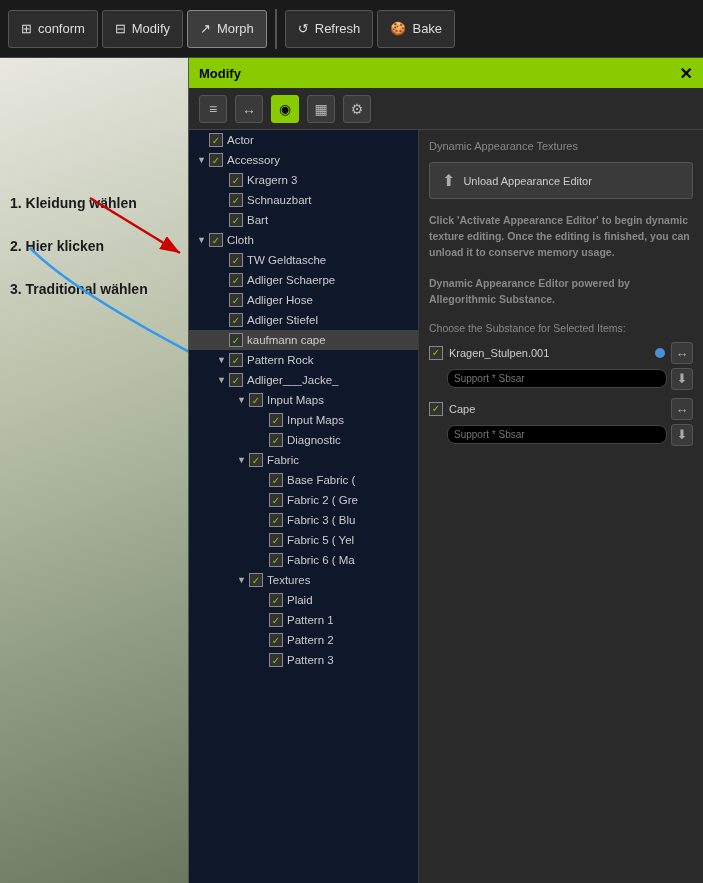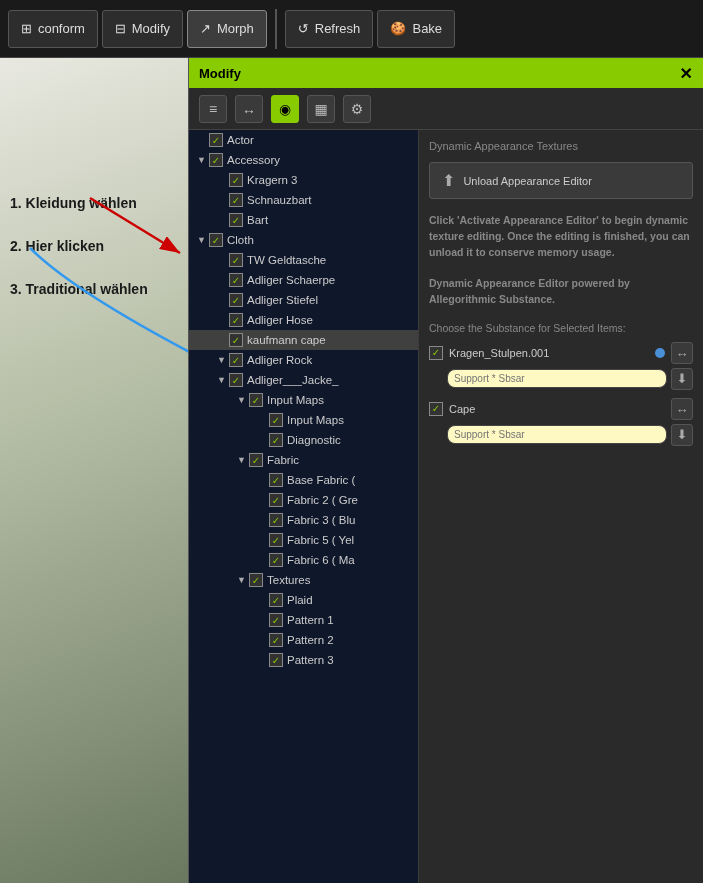--- a/index.html
+++ b/index.html
@@ -308,21 +308,21 @@
 
     .input-row {
       display: flex;
       align-items: center;
       gap: 4px;
       margin-bottom: 8px;
       margin-left: 18px;
     }
     .support-input {
       flex: 1;
-      background: #fef9c3;
+      background: #000000;
       border: 1px solid #444;
       border-radius: 8px;
       padding: 3px 6px;
       color: #888;
       font-size: 10px;
     }
     .download-btn {
       width: 22px;
       height: 22px;
       background: #3a3a3a;
@@ -463,43 +463,43 @@
           <span class="tree-indent" style="width:24px"></span>
           <span class="tree-arrow"> </span>
           <span class="tree-checkbox checked"></span>
           <span class="tree-label">Adliger Schaerpe</span>
         </div>
 
         <div class="tree-item">
           <span class="tree-indent" style="width:24px"></span>
           <span class="tree-arrow"> </span>
           <span class="tree-checkbox checked"></span>
+          <span class="tree-label">Adliger Hose</span>
+        </div>
+
+        <div class="tree-item">
+          <span class="tree-indent" style="width:24px"></span>
+          <span class="tree-arrow"> </span>
+          <span class="tree-checkbox checked"></span>
           <span class="tree-label">Adliger Stiefel</span>
-        </div>
-
-        <div class="tree-item">
-          <span class="tree-indent" style="width:24px"></span>
-          <span class="tree-arrow"> </span>
-          <span class="tree-checkbox checked"></span>
-          <span class="tree-label">Adliger Hose</span>
         </div>
 
         <div class="tree-item selected">
           <span class="tree-indent" style="width:24px"></span>
           <span class="tree-arrow"> </span>
           <span class="tree-checkbox checked"></span>
           <span class="tree-label">kaufmann cape</span>
         </div>
 
         <div class="tree-item">
           <span class="tree-indent" style="width:4px"></span>
           <span class="tree-indent" style="width:20px"></span>
           <span class="tree-arrow">▼</span>
           <span class="tree-checkbox checked"></span>
-          <span class="tree-label">Adliger Rock</span>
+          <span class="tree-label">Pattern Rock</span>
         </div>
 
         <div class="tree-item">
           <span class="tree-indent" style="width:4px"></span>
           <span class="tree-indent" style="width:20px"></span>
           <span class="tree-arrow">▼</span>
           <span class="tree-checkbox checked"></span>
           <span class="tree-label">Adliger___Jacke_</span>
         </div>
 

